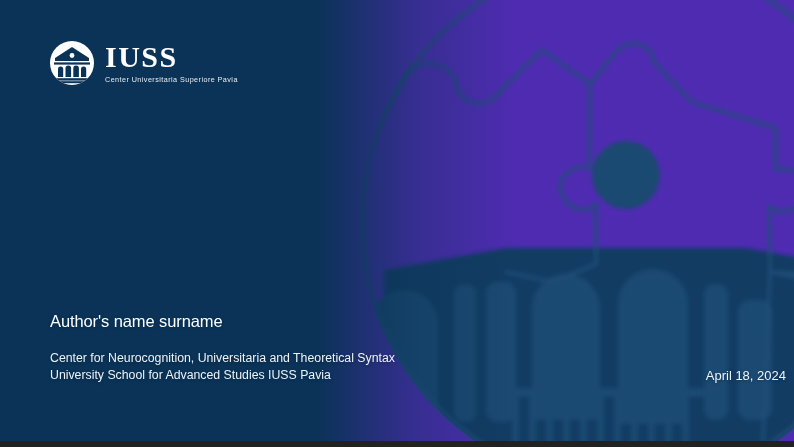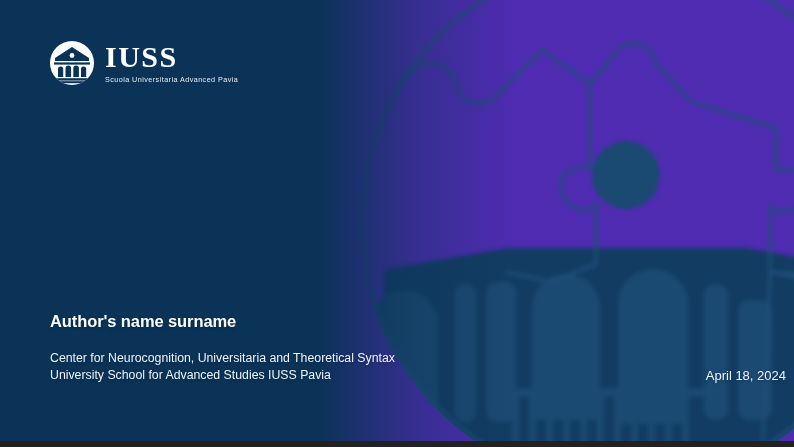--- a/index.html
+++ b/index.html
@@ -95,21 +95,21 @@
     letter-spacing: -0.1px;
     margin: 14px 0 0 0;
     text-shadow: 0 1px 3px rgba(4,28,50,0.35);
   }
 
   
   .author-block { position: absolute; left: 50px; top: 312px; }
   .author-name {
     color: #ffffff;
     font-size: 16.5px;
-    font-weight: 700;
+    font-weight: 400;
     letter-spacing: -0.1px;
     margin: 0;
     text-shadow: 0 1px 3px rgba(4,28,50,0.35);
   }
   .affiliation {
     margin: 19px 0 0 0;
     color: #eef3f8;
     font-size: 12.3px;
     font-weight: 400;
     line-height: 1.42;
@@ -231,21 +231,21 @@
 
           <rect x="6" y="39.2" width="36" height="2.4"></rect>
           <rect x="8" y="42.2" width="32" height="2"></rect>
 
           <circle cx="24" cy="16.5" r="2.4" fill="#ffffff"></circle>
         </g>
       </svg>
     </div>
     <div class="logo-text">
       <div class="logo-wordmark">IUSS</div>
-      <div class="logo-tagline">Scuola Universitaria Advanced Pavia</div>
+      <div class="logo-tagline">Center Universitaria Superiore Pavia</div>
     </div>
   </div>
 
 
   <div class="author-block">
     <p class="author-name">Author's name surname</p>
     <div class="affiliation">
       <div>Center for Neurocognition, Universitaria and Theoretical Syntax</div>
       <div>University School for Advanced Studies IUSS Pavia</div>
     </div>

